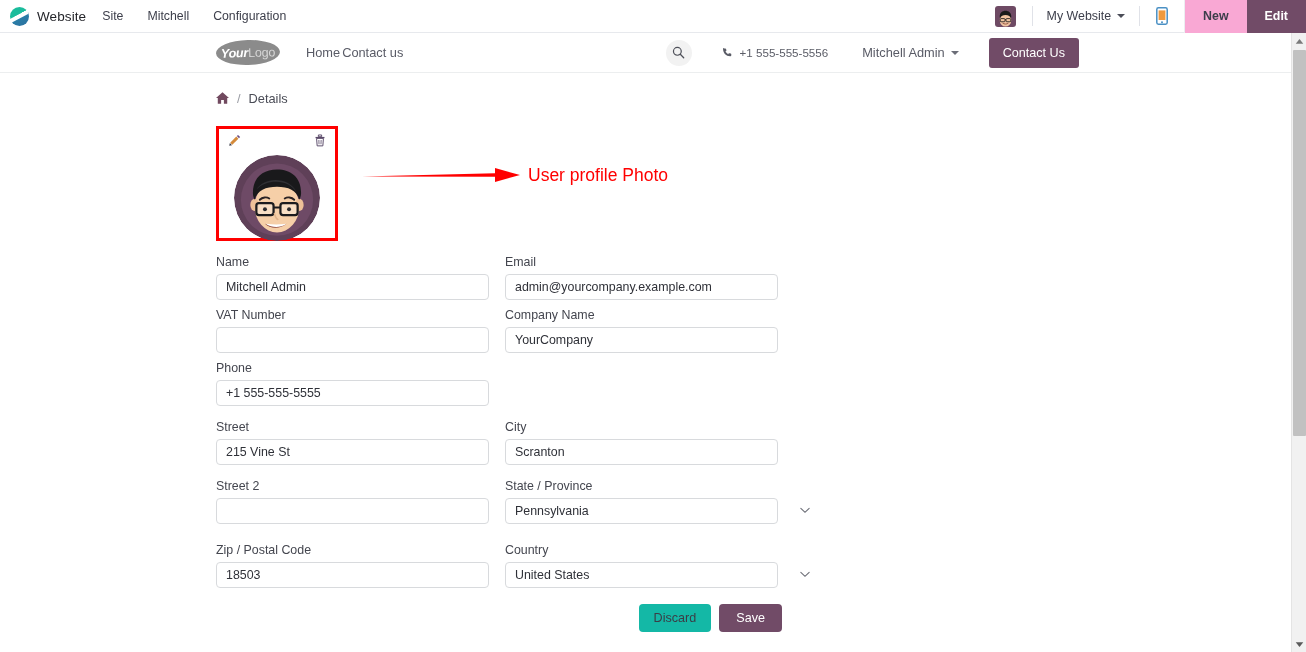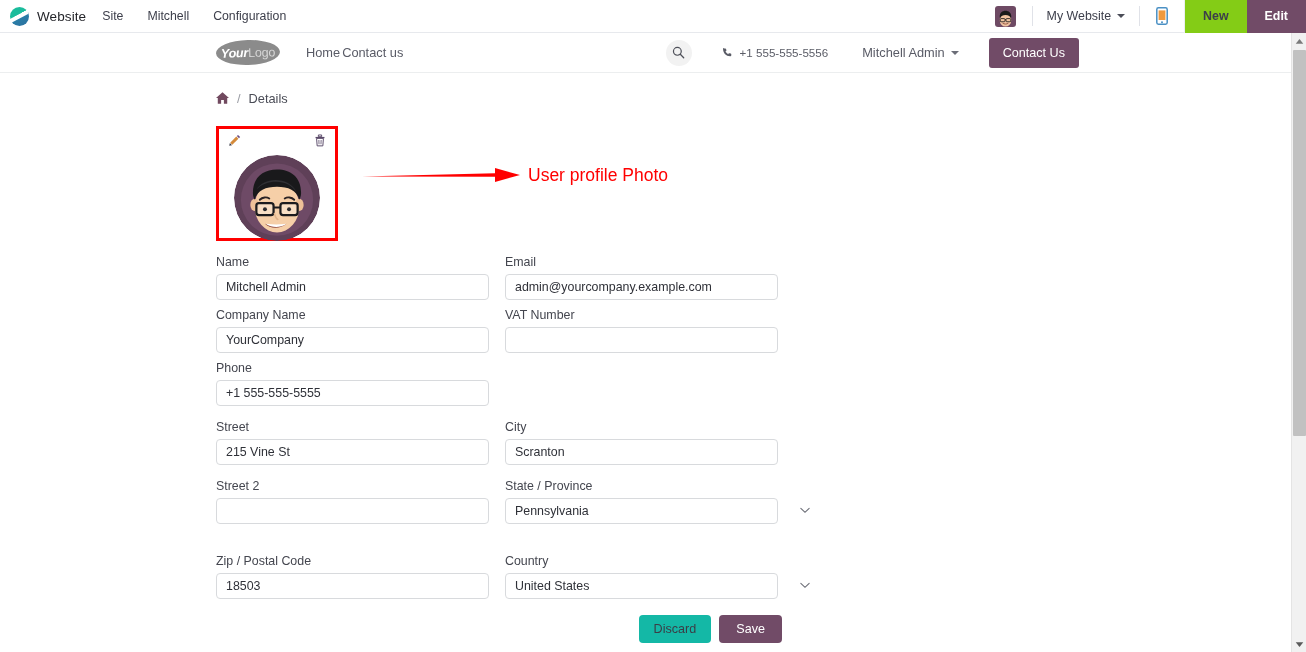--- a/index.html
+++ b/index.html
@@ -73,21 +73,21 @@
     border-right: 4px solid transparent;
     border-top: 4.5px solid #4b4d58;
   }
   .mobile-btn {
     padding: 0 16px; display:flex; align-items:center; cursor:pointer;
   }
   .btn-new {
     font-size: 12.4px; font-weight: bold; color: #3c3e4a;
     padding: 0 18px; height: 33px;
     display: flex; align-items: center;
-    background: #84cc16;
+    background: #f9a8d4;
     cursor: pointer;
     border-left: 1px solid #eceef1;
   }
   .btn-edit {
     font-size: 12.4px; font-weight: bold; color: #ffffff;
     padding: 0 18px; height: 33px;
     display: flex; align-items: center;
     background: #714b67;
     cursor: pointer;
   }
@@ -446,26 +446,26 @@
           <input class="field-input" type="text" value="Mitchell Admin" style="">
         </div>
         <div class="col">
           <label class="field-label">Email</label>
           <input class="field-input" type="text" value="admin@yourcompany.example.com" style="">
         </div>
       </div>
 
       <div class="row">
         <div class="col">
+          <label class="field-label">VAT Number</label>
+          <input class="field-input" type="text" value="" style="">
+        </div>
+        <div class="col">
           <label class="field-label">Company Name</label>
           <input class="field-input" type="text" value="YourCompany" style="">
-        </div>
-        <div class="col">
-          <label class="field-label">VAT Number</label>
-          <input class="field-input" type="text" value="" style="">
         </div>
       </div>
 
       <div class="row">
         <div class="col">
           <label class="field-label">Phone</label>
           <input class="field-input" type="text" value="+1 555-555-5555" style="">
         </div>
         <div class="col empty"></div>
       </div>
@@ -492,21 +492,21 @@
             <select class="field-select">
               <option>Pennsylvania</option>
             </select>
             <svg class="chev" width="10" height="7" viewBox="0 0 12 8" aria-hidden="true">
               <path d="M1 1.4L6 6.2L11 1.4" fill="none" stroke="#6c6e77" stroke-width="1.3" stroke-linecap="round"></path>
             </svg>
           </div>
         </div>
       </div>
 
-      <div class="row" style="margin-top:30px;">
+      <div class="row" style="margin-top:19px;">
         <div class="col">
           <label class="field-label">Zip / Postal Code</label>
           <input class="field-input" type="text" value="18503" style="">
         </div>
         <div class="col">
           <label class="field-label">Country</label>
           <div class="select-wrap">
             <select class="field-select">
               <option>United States</option>
             </select>

